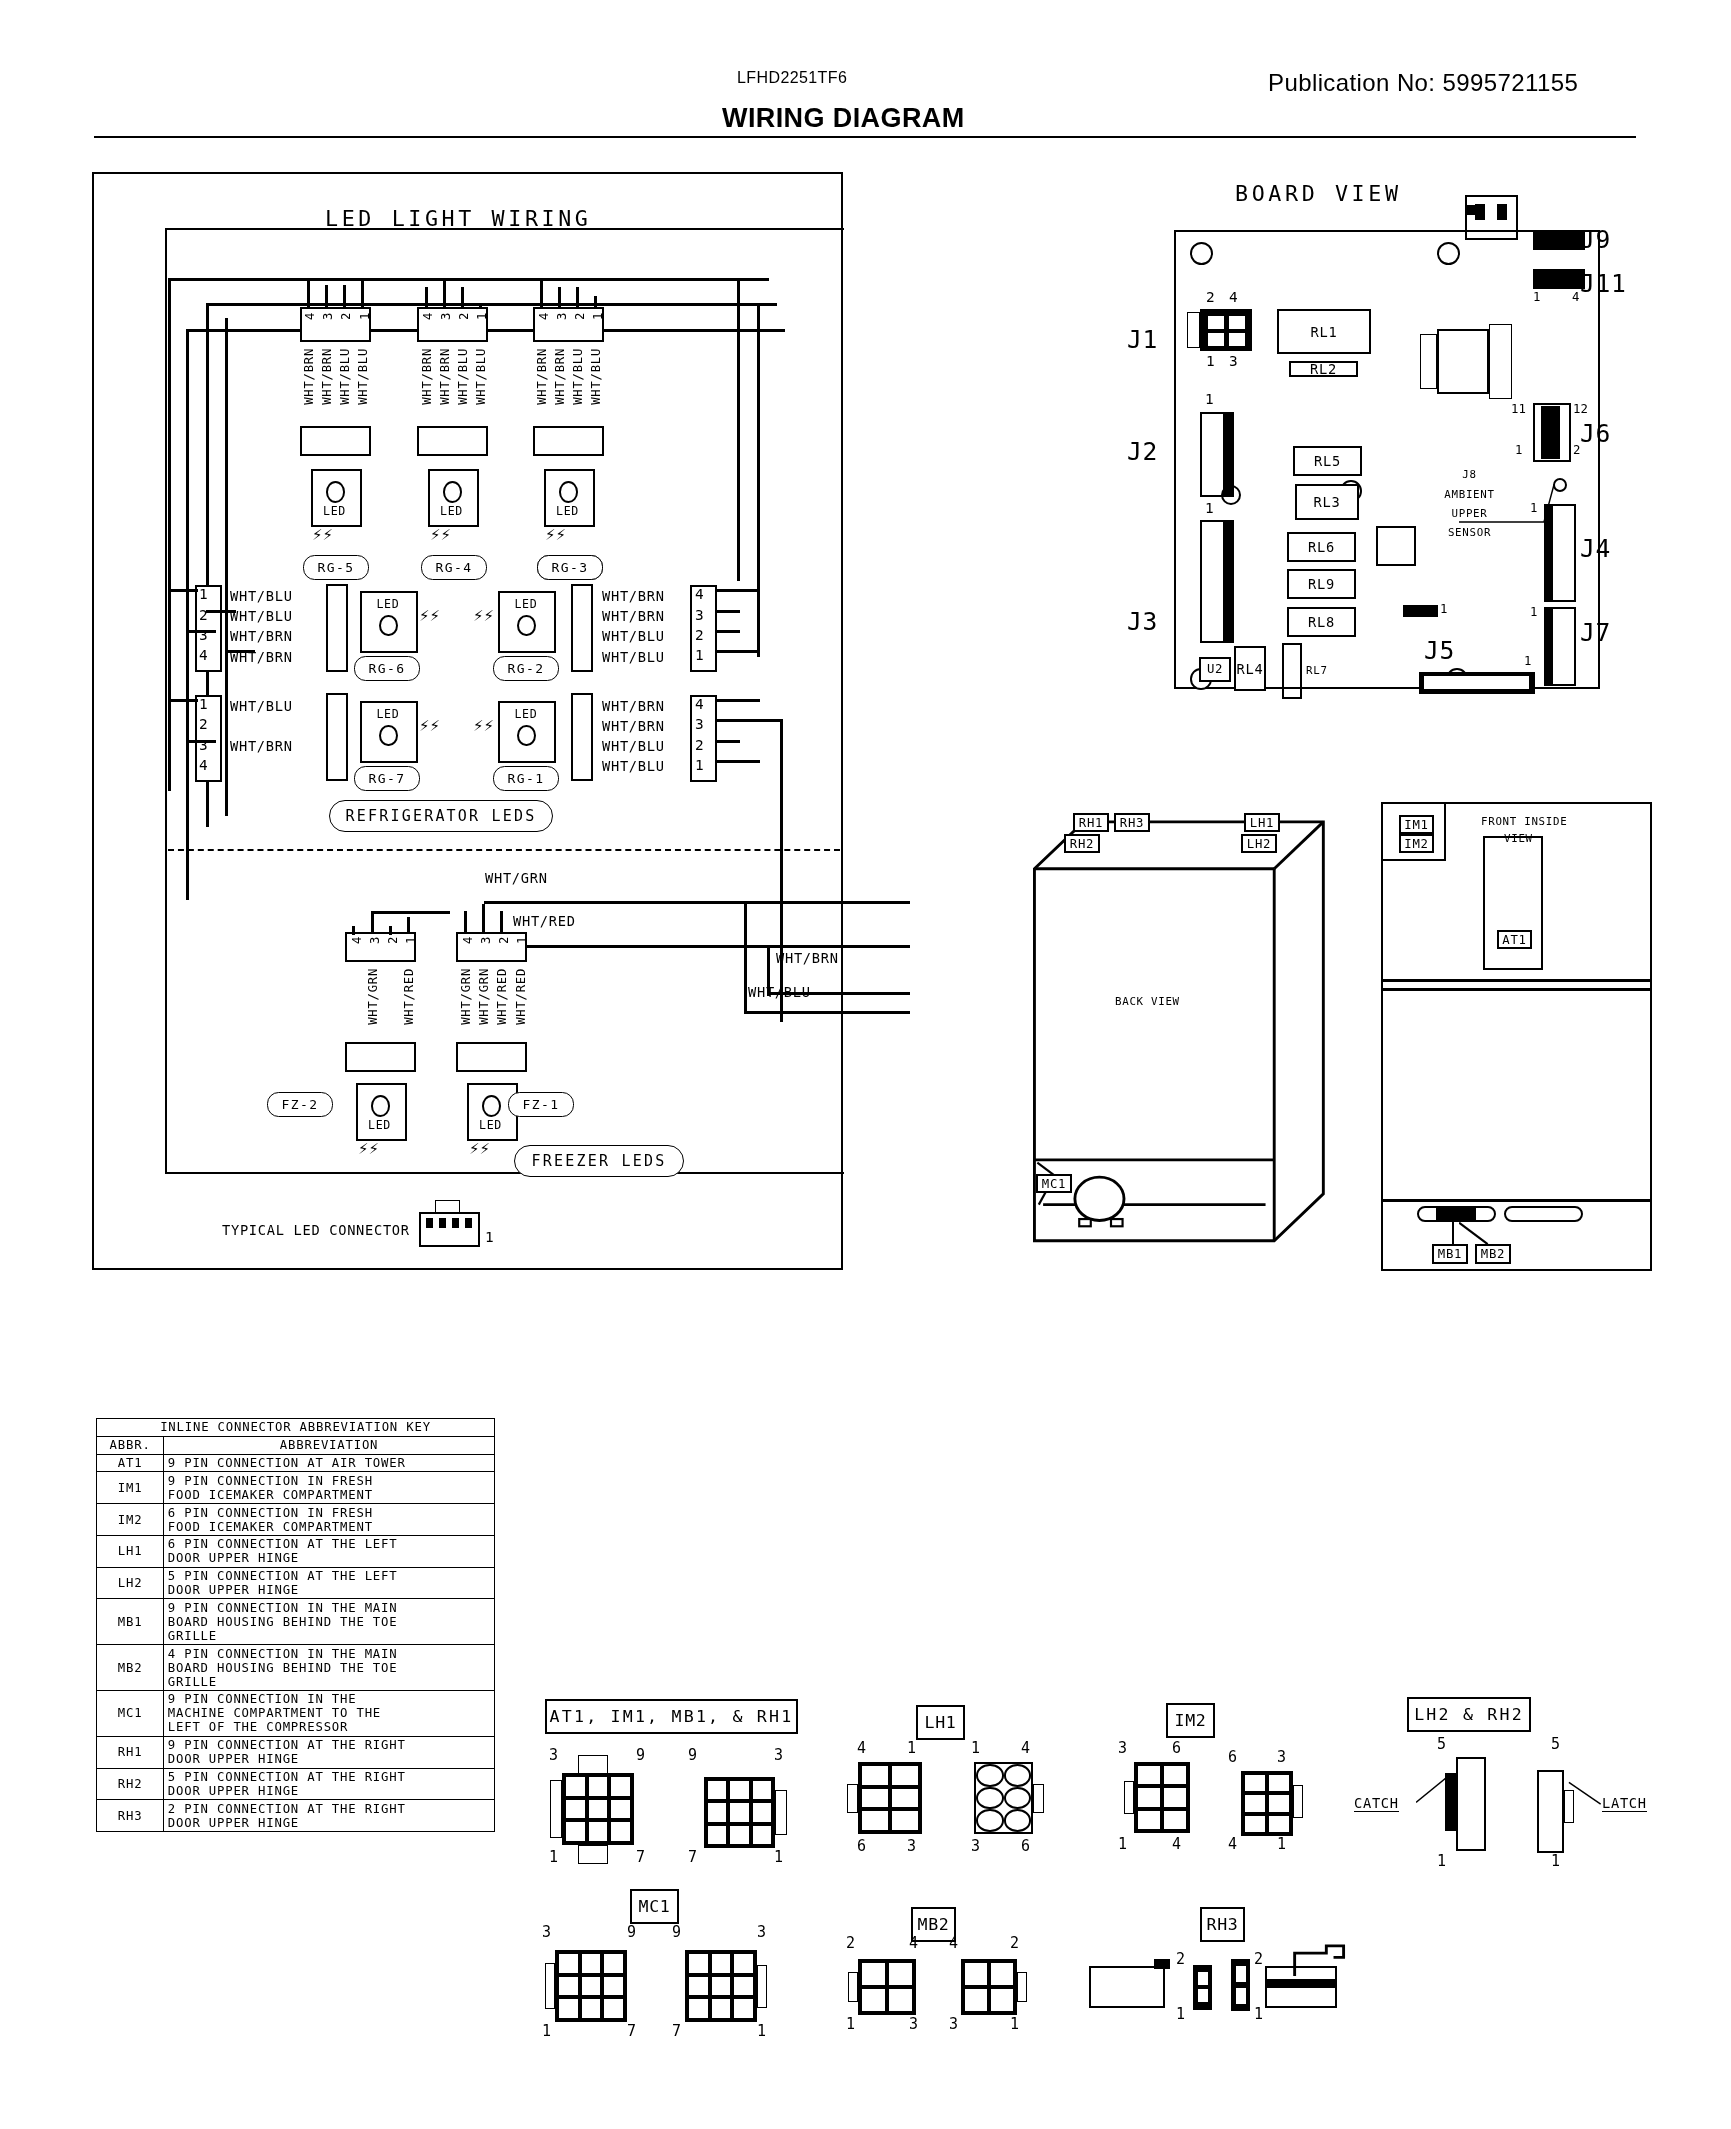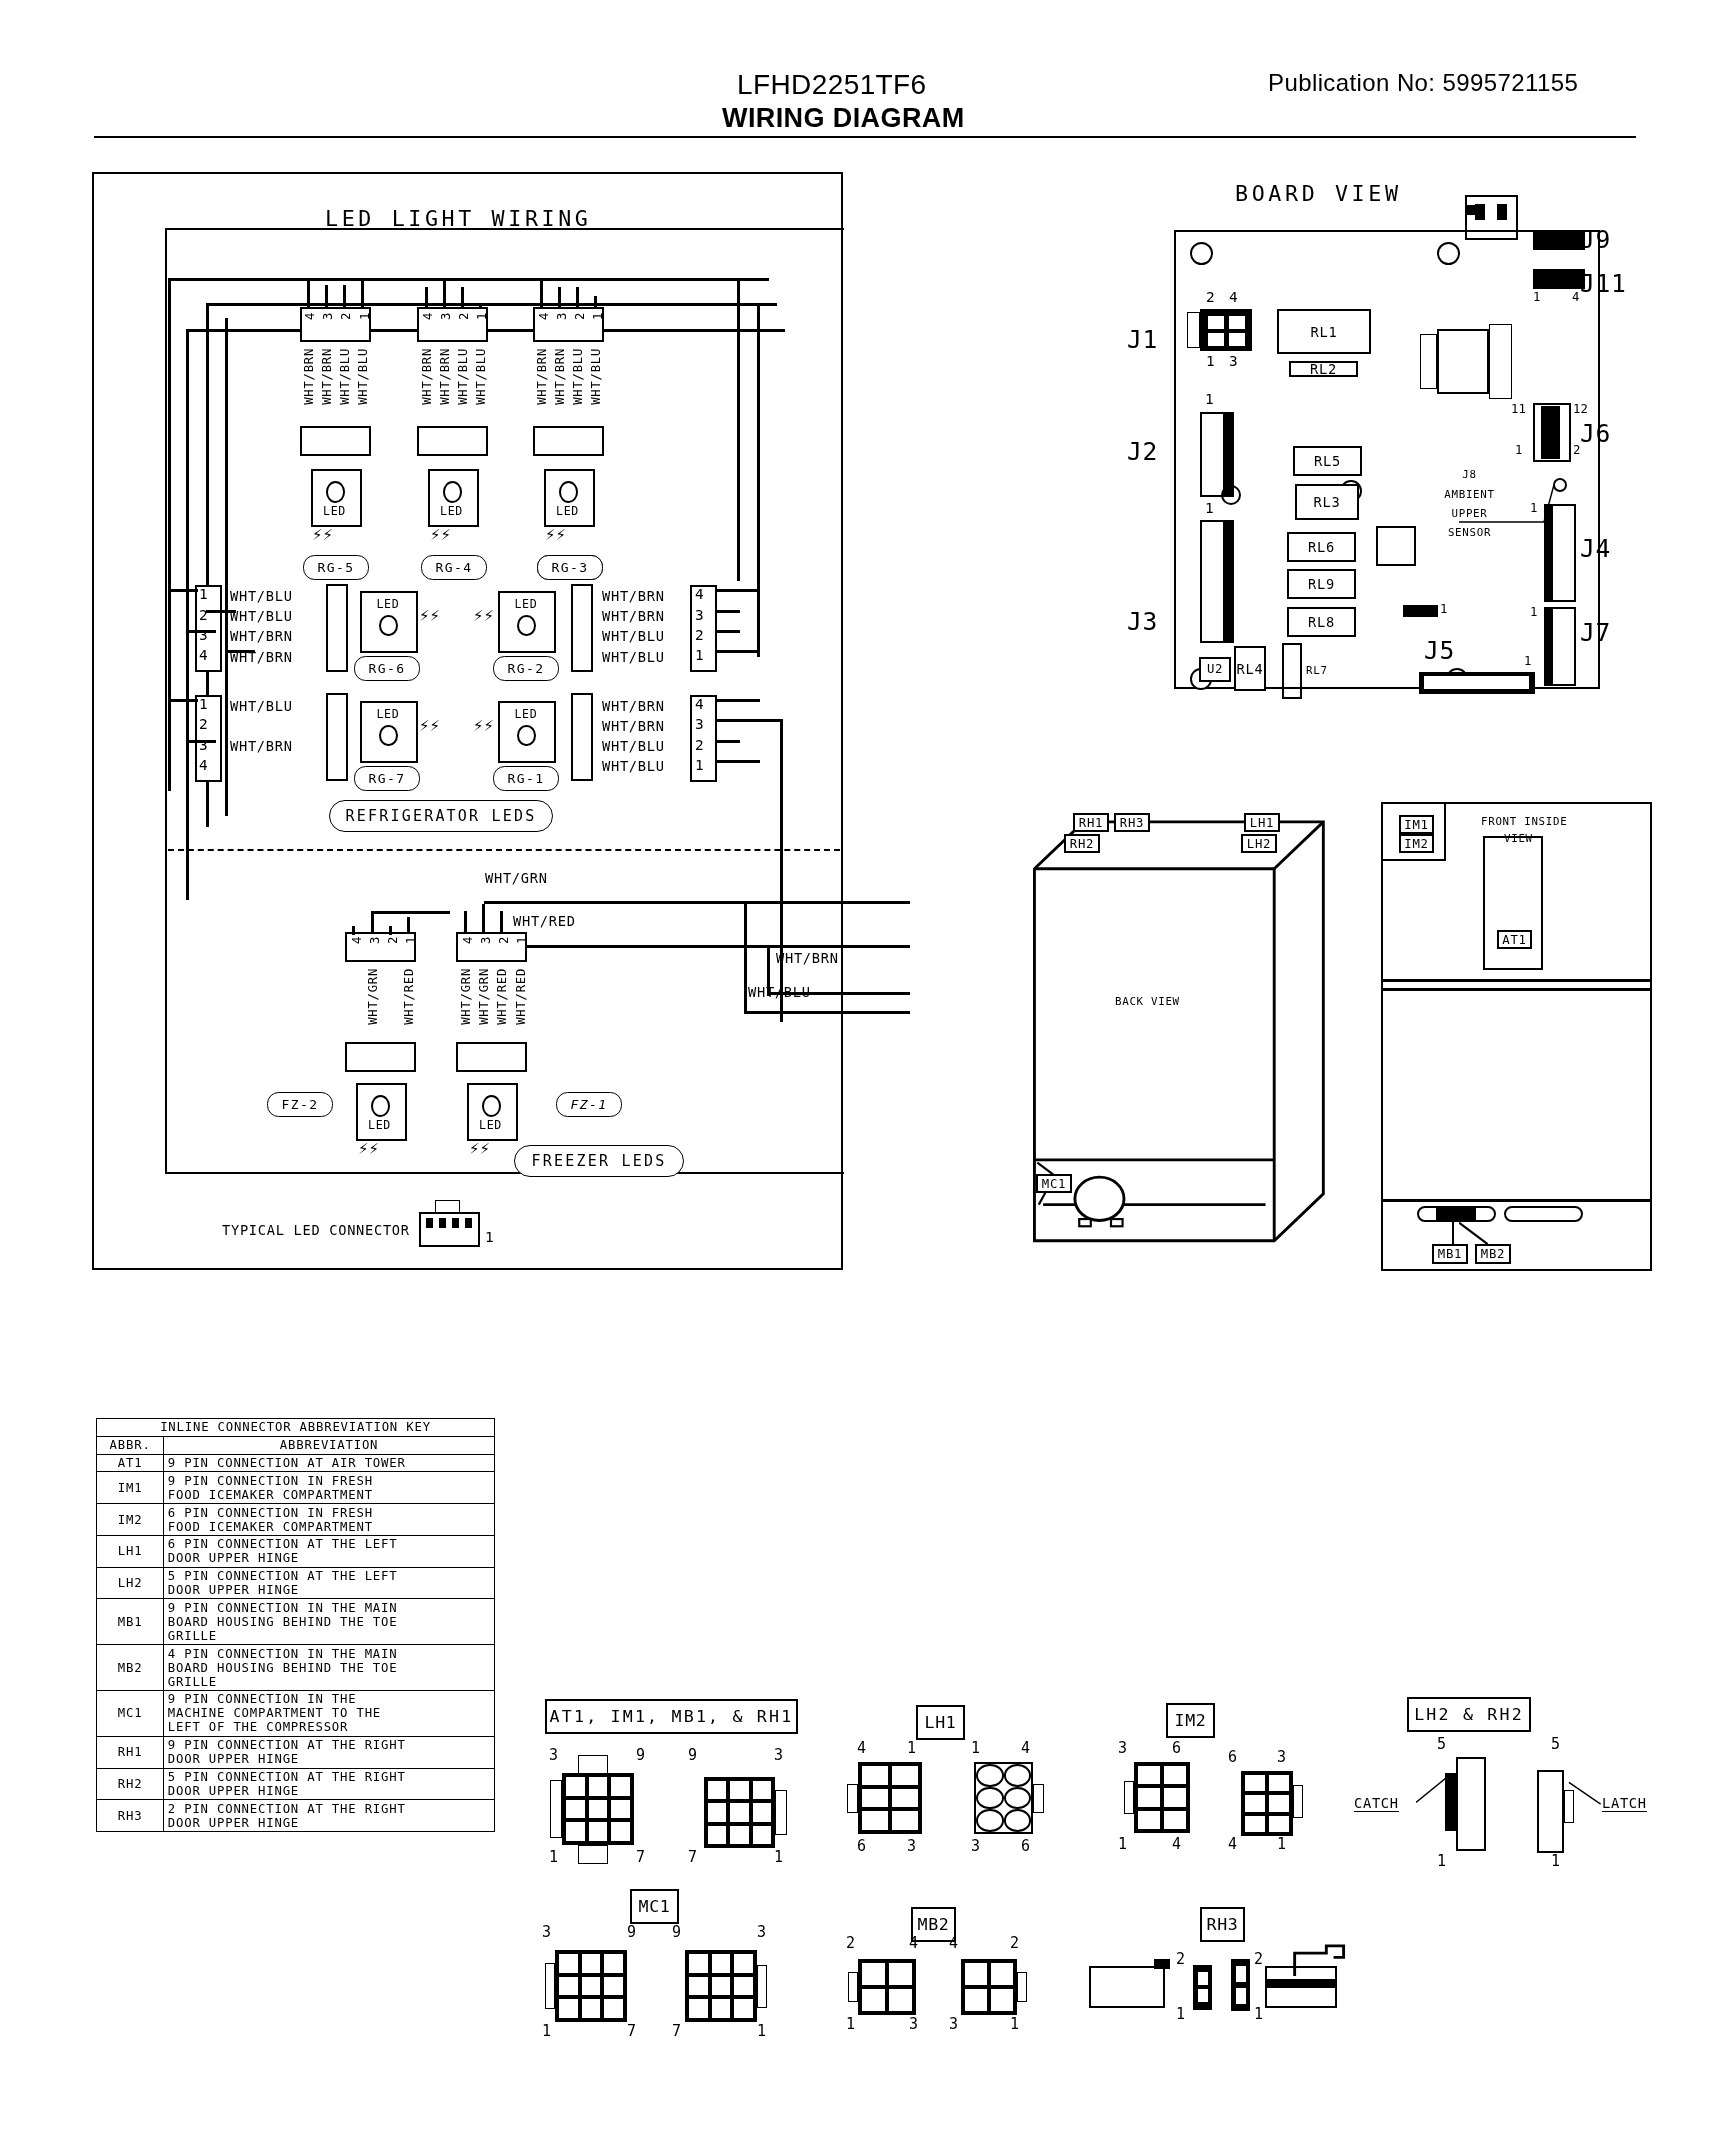--- a/index.html
+++ b/index.html
@@ -1,20 +1,20 @@
 <!DOCTYPE html>
 <html style="font-size:11.6px"><head>
 <meta charset="utf-8">
 <style>
   html,body{margin:0;padding:0;background:#fff;}
   body{width:1732px;height:2129px;position:relative;
        font-family:"DejaVu Sans Mono","Liberation Mono",monospace;color:#000;}
   .abs{position:absolute;}
   
-  #hdr-model{left:737px;top:69px;font-family:"Liberation Sans",sans-serif;font-size:28px;letter-spacing:0.4px;}
+  #hdr-model{left:737px;top:69px;font-family:"Liberation Sans",sans-serif;font-size:16px;letter-spacing:0.4px;}
   #hdr-title{left:722px;top:103px;font-family:"Liberation Sans",sans-serif;font-size:27px;font-weight:bold;letter-spacing:0.4px;}
   #hdr-pub{left:1268px;top:69px;font-family:"Liberation Sans",sans-serif;font-size:24px;letter-spacing:0.4px;}
   #hdr-rule{left:94px;top:136px;width:1542px;height:2.2px;background:#000;}
   
   .ttl{font-size:21.7px;letter-spacing:3.6px;}
   .lbl{font-size:13.7px;letter-spacing:0.7px;white-space:nowrap;}
   .lbl-s{font-size:10.8px;letter-spacing:0.7px;white-space:nowrap;}
   .num{font-size:14.4px;}
   .box{border:2.2px solid #000;box-sizing:border-box;}
   .box2{border:1.4px solid #000;box-sizing:border-box;}
@@ -287,21 +287,21 @@
   <div class="abs vtext" style="left:459px;top:968px;">WHT/GRN</div>
   <div class="abs vtext" style="left:477px;top:968px;">WHT/GRN</div>
   <div class="abs vtext" style="left:495px;top:968px;">WHT/RED</div>
   <div class="abs vtext" style="left:514px;top:968px;">WHT/RED</div>
   <div class="abs conn4" style="left:456px;top:1042px;width:71px;height:30px;"></div>
   <div class="abs ledbox" style="left:467px;top:1083px;width:51px;height:58px;">
     <div style="position:absolute;left:13px;top:10px;" class="ledcircle"></div>
     <div style="position:absolute;left:10px;top:33px;font-size:11.6px;letter-spacing:0.7px;">LED</div>
   </div>
   <div class="abs" style="left:469px;top:1138px;font-size:17.3px;">⚡⚡</div>
-  <div class="abs pill" style="left:556px;top:1092px;width:66px;height:24.6px;font-style:italic;">FZ-1</div>
+  <div class="abs pill" style="left:508px;top:1092px;width:66px;height:24.6px;">FZ-1</div>
 </div>
 
 <div class="abs rounded" style="left:514px;top:1145px;width:170px;height:32px;">FREEZER LEDS</div>
 
 <div class="abs lbl" style="left:222px;top:1222px;">TYPICAL LED CONNECTOR</div>
 <div class="abs">
   <div class="abs box" style="left:419px;top:1212px;width:61px;height:35px;"></div>
   <div class="abs box2" style="left:435px;top:1200px;width:24.6px;height:13px;"></div>
   <div class="abs" style="left:426px;top:1218px;width:7.2px;height:10px;background:#000;"></div>
   <div class="abs" style="left:439px;top:1218px;width:7.2px;height:10px;background:#000;"></div>

